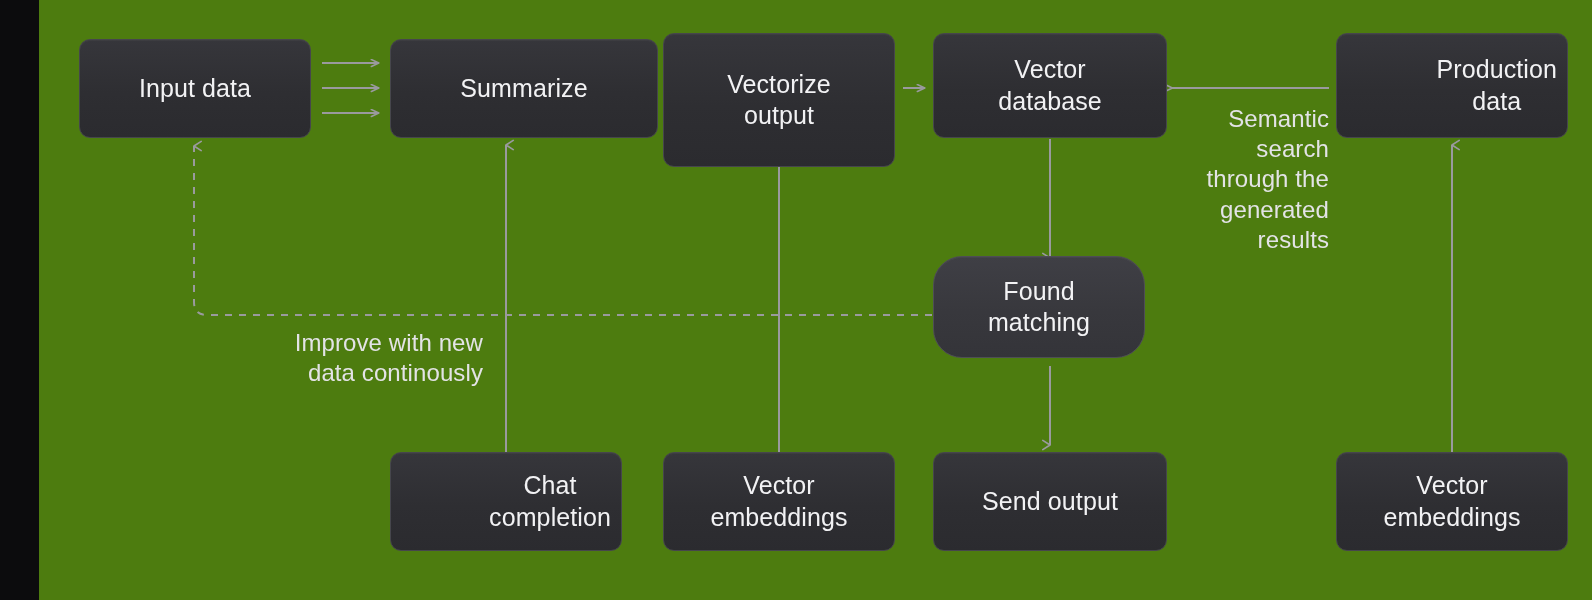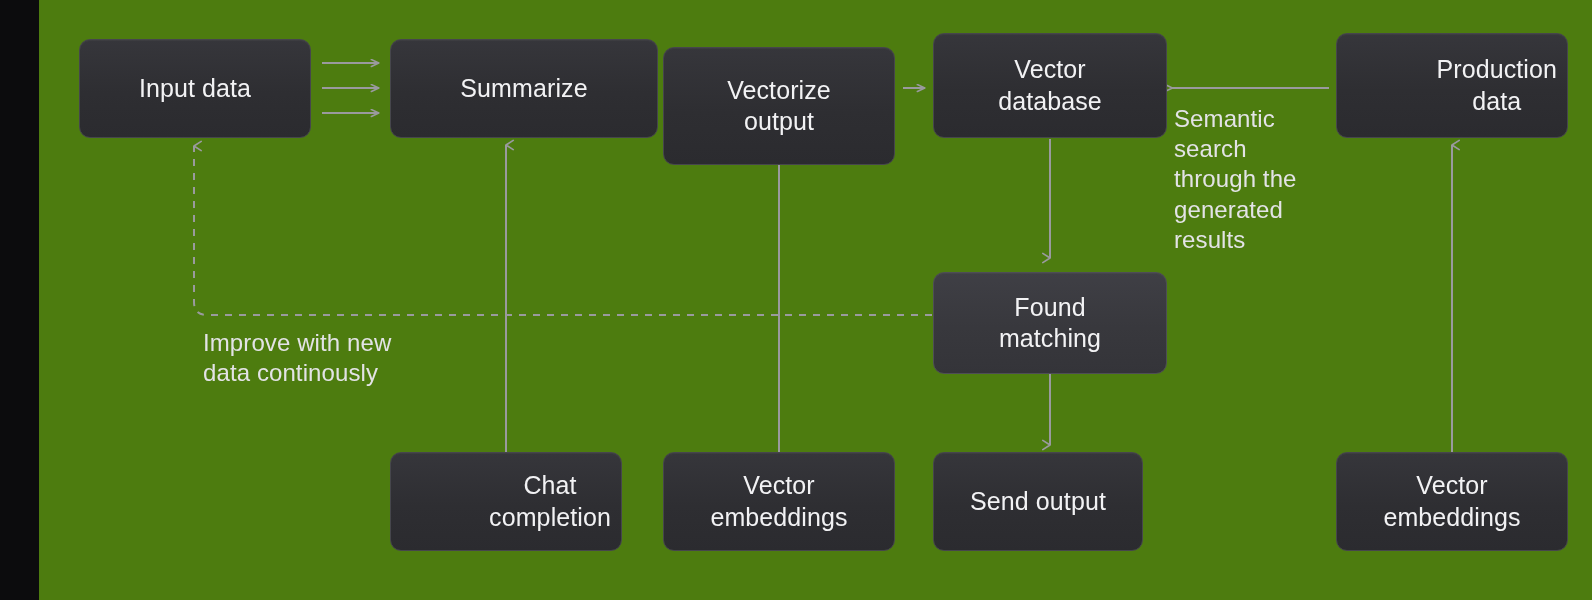--- a/index.html
+++ b/index.html
@@ -43,21 +43,21 @@
     border-color: #4e4e55;
   }
   .node .label { white-space: pre-line; display: block; }
 
   
   .freetext {
     position: absolute;
     color: #e3e3e6;
     font-size: 24px;
     line-height: 1.26;
-    text-align: left;
+    text-align: right;
     white-space: pre-line;
     letter-spacing: 0.1px;
   }
 
   
   #wires {
     position: absolute;
     left: 0; top: 0;
     width: 1592px;
     height: 600px;
@@ -128,51 +128,51 @@
   </svg>
 
   <div class="node" style="left:40px; top:39px; width:232px; height:99px;">
     <span class="label">Input data</span>
   </div>
 
   <div class="node" style="left:351px; top:39px; width:268px; height:99px;">
     <span class="label">Summarize</span>
   </div>
 
-  <div class="node" style="left:624px; top:47px; width:232px; height:118px;">
+  <div class="node" style="left:624px; top:33px; width:232px; height:134px;">
     <span class="label">Vectorize
 output</span>
   </div>
 
   <div class="node" style="left:894px; top:33px; width:234px; height:105px;">
     <span class="label">Vector
 database</span>
   </div>
 
   <div class="node" style="left:1297px; top:33px; width:232px; height:105px;justify-content:flex-end;">
     <span class="label">Production
 data</span>
   </div>
 
-  <div class="node light" style="left:894px; top:272px; width:234px; height:102px;">
+  <div class="node light" style="left:894px; top:256px; width:212px; height:102px;border-radius:29px;">
     <span class="label">Found
 matching</span>
   </div>
 
   <div class="node" style="left:351px; top:452px; width:232px; height:99px;justify-content:flex-end;">
     <span class="label">Chat
 completion</span>
   </div>
 
   <div class="node" style="left:624px; top:452px; width:232px; height:99px;">
     <span class="label">Vector
 embeddings</span>
   </div>
 
-  <div class="node" style="left:894px; top:452px; width:210px; height:99px;">
+  <div class="node" style="left:894px; top:452px; width:234px; height:99px;">
     <span class="label">Send output</span>
   </div>
 
   <div class="node" style="left:1297px; top:452px; width:232px; height:99px;">
     <span class="label">Vector
 embeddings</span>
   </div>
 
   <div class="freetext" style="left:1135px; top:104px; width:155px;">Semantic
 search

